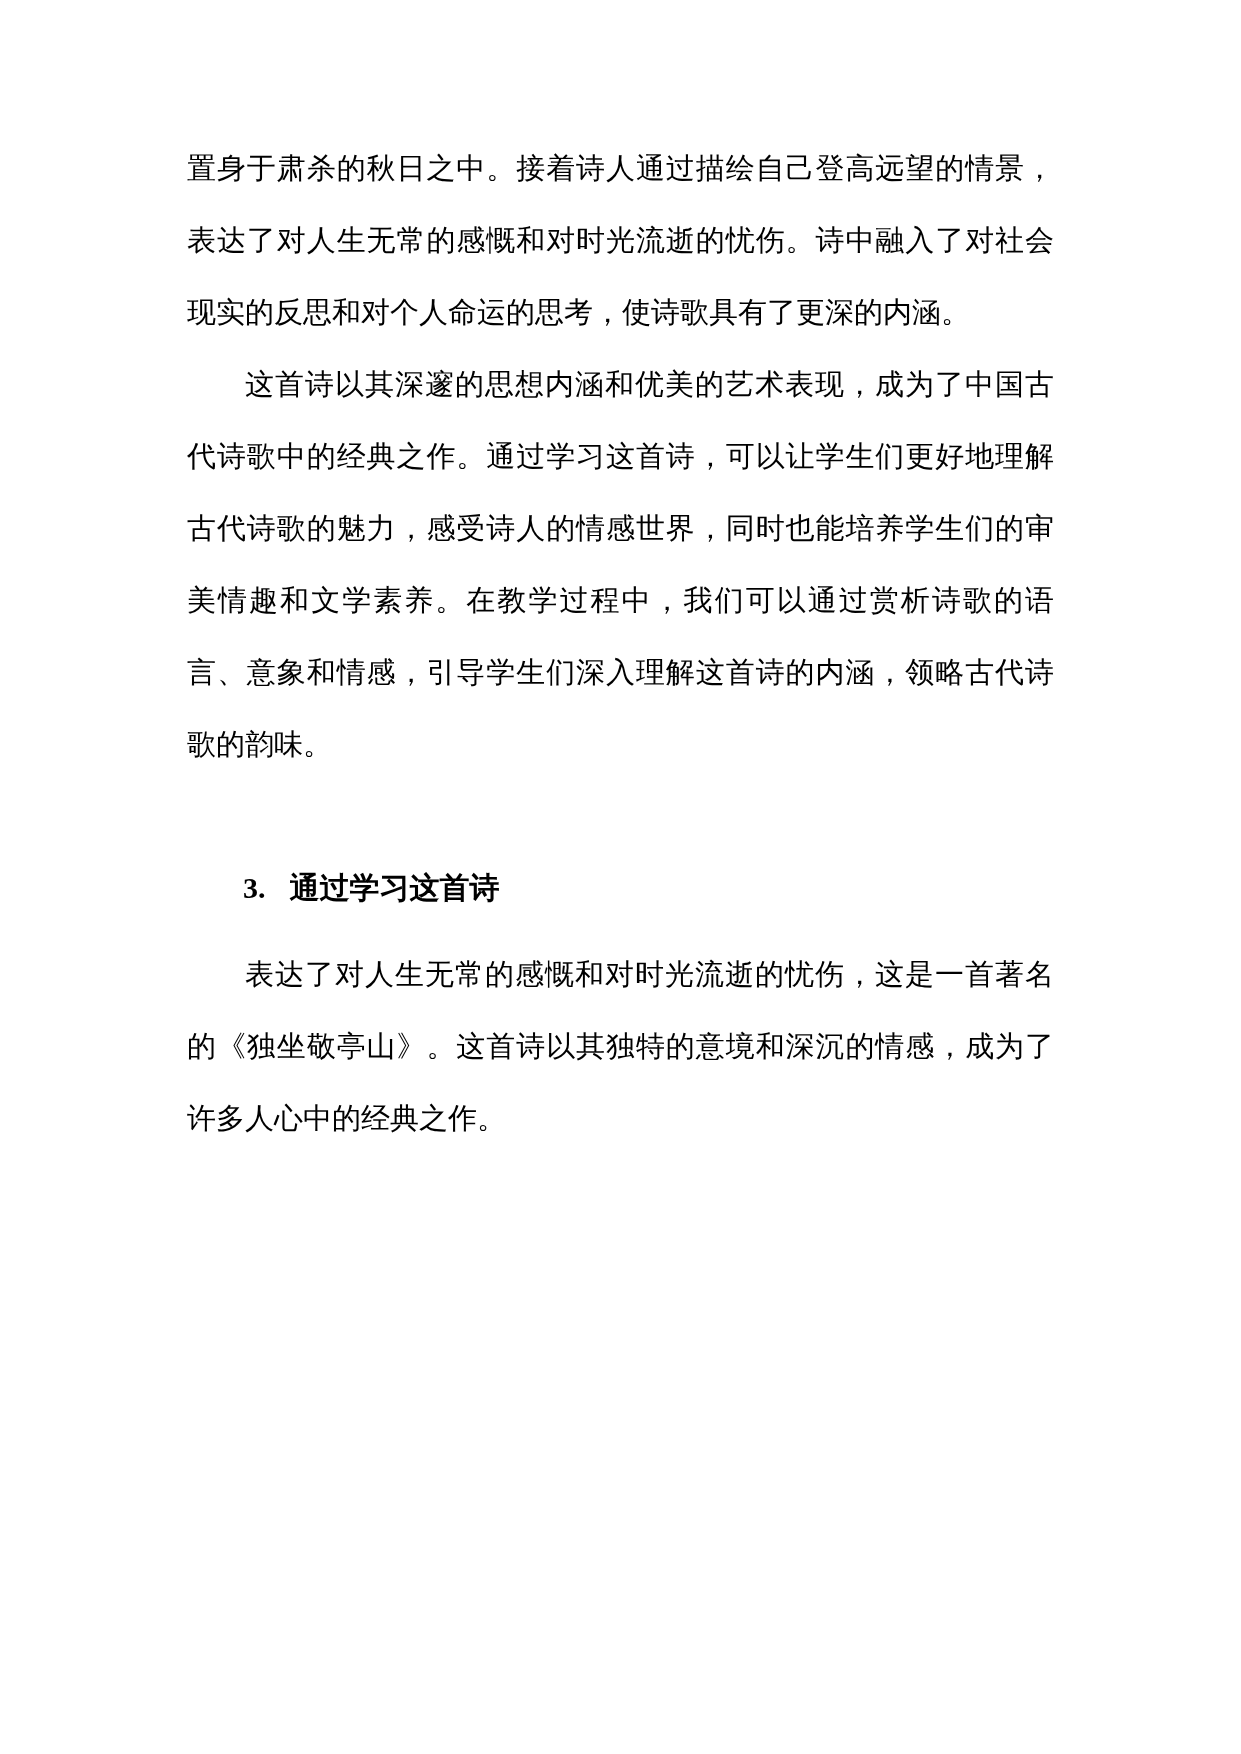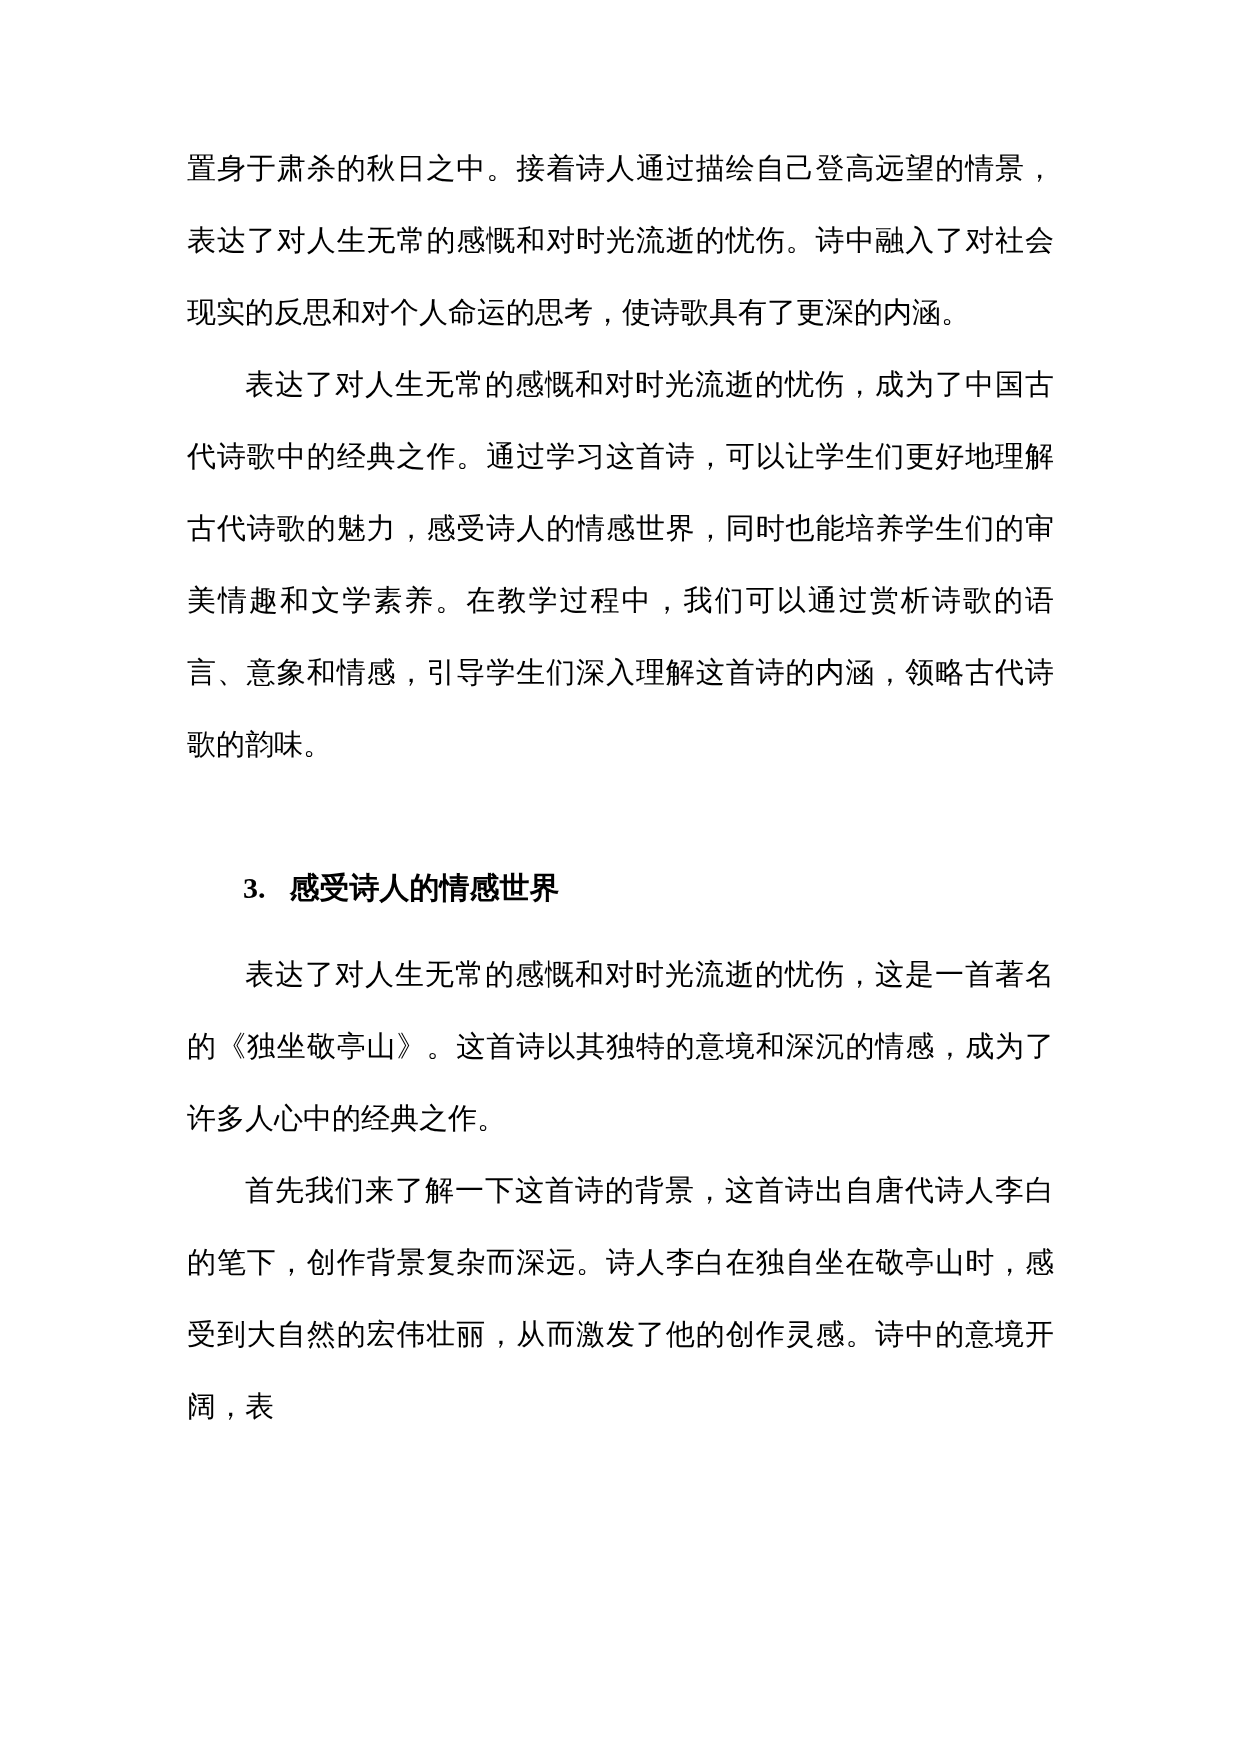--- a/index.html
+++ b/index.html
@@ -47,24 +47,23 @@
 </style>
 </head>
 <body>
 
 <div class="page">
   <div>
 
     <p class="body-para no-indent">置身于肃杀的秋日之中。接着诗人通过描绘自己登高远望的情景，表达了对人生无常的感慨和对时光流逝的忧伤。诗中融入了对社会现实的反思和对个人命运的思考，使诗歌具有了更深的内涵。</p>
 
 
-    <p class="body-para">表达了对人生无常的感慨和对时光流逝的忧伤，成为了中国古代诗歌中的经典之作。通过学习这首诗，可以让学生们更好地理解古代诗歌的魅力，感受诗人的情感世界，同时也能培养学生们的审美情趣和文学素养。在教学过程中，我们可以通过赏析诗歌的语言、意象和情感，引导学生们深入理解这首诗的内涵，领略古代诗歌的韵味。</p>
+    <p class="body-para">这首诗以其深邃的思想内涵和优美的艺术表现，成为了中国古代诗歌中的经典之作。通过学习这首诗，可以让学生们更好地理解古代诗歌的魅力，感受诗人的情感世界，同时也能培养学生们的审美情趣和文学素养。在教学过程中，我们可以通过赏析诗歌的语言、意象和情感，引导学生们深入理解这首诗的内涵，领略古代诗歌的韵味。</p>
 
     <div class="section-heading">
-      <span class="heading-number">3.</span><span>感受诗人的情感世界</span>
+      <span class="heading-number">3.</span><span>通过学习这首诗</span>
     </div>
 
     <p class="body-para">表达了对人生无常的感慨和对时光流逝的忧伤，这是一首著名的《独坐敬亭山》。这首诗以其独特的意境和深沉的情感，成为了许多人心中的经典之作。</p>
 
-    <p class="body-para">首先我们来了解一下这首诗的背景，这首诗出自唐代诗人李白的笔下，创作背景复杂而深远。诗人李白在独自坐在敬亭山时，感受到大自然的宏伟壮丽，从而激发了他的创作灵感。诗中的意境开阔，表</p>
 
   </div>
 </div>
 
 </body></html>

